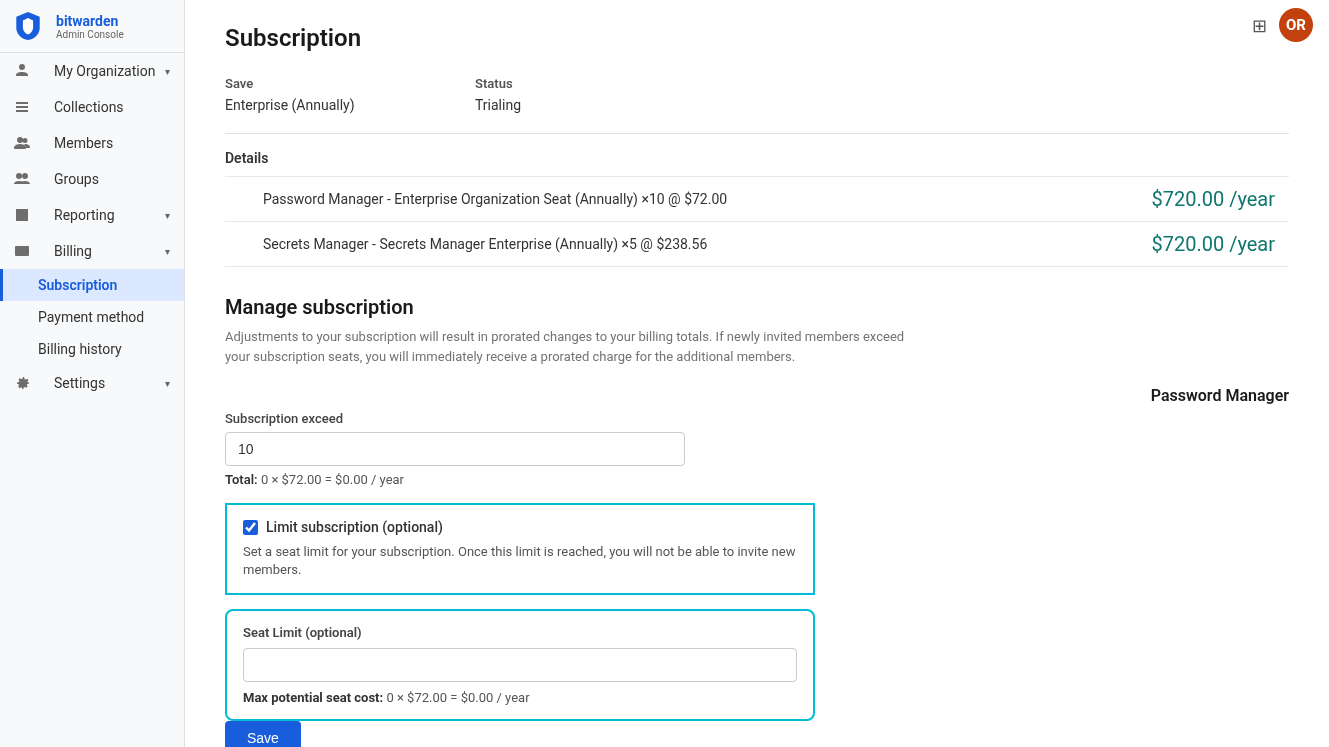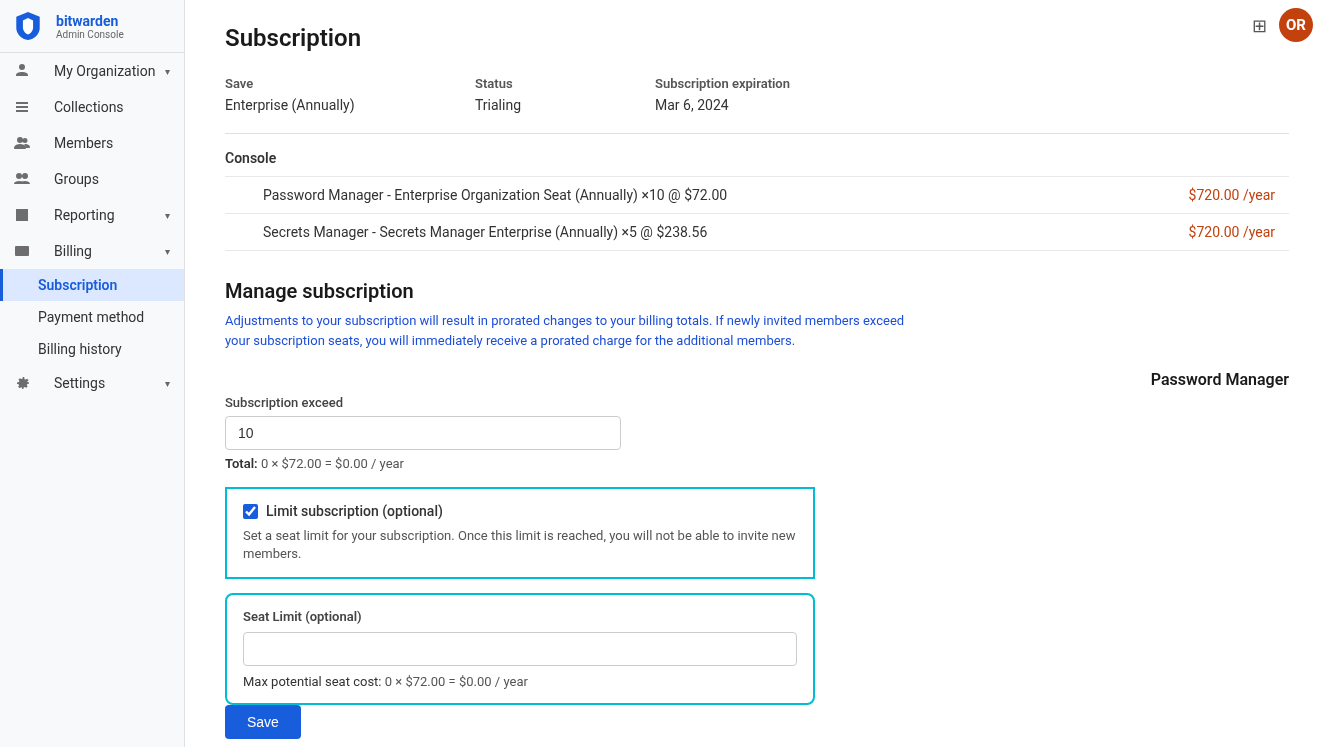--- a/index.html
+++ b/index.html
@@ -32,45 +32,45 @@
     .info-label { font-size: 13px; font-weight: 600; color: #555; margin-bottom: 6px; }
     .info-value { font-size: 14px; color: #333; }
 
     .divider { border: none; border-top: 1px solid #e0e0e0; margin: 16px 0; }
 
     .details-label { font-size: 14px; font-weight: 600; color: #333; margin-bottom: 10px; }
 
     .detail-row { display: flex; justify-content: space-between; align-items: center; padding: 10px 14px; border-top: 1px solid #e8e8e8; }
     .detail-row:last-child { border-bottom: 1px solid #e8e8e8; }
     .detail-name { font-size: 14px; color: #333; margin-left: 24px; }
-    .detail-price { font-size: 14px; color: #c2410c; }
+    .detail-price { font-size: 20px; color: #0f766e; }
 
     .section-title { font-size: 20px; font-weight: 600; color: #1a1a1a; margin-top: 28px; margin-bottom: 8px; }
-    .section-desc { font-size: 13px; color: #1d4ed8; margin-bottom: 20px; line-height: 1.5; max-width: 700px; }
+    .section-desc { font-size: 13px; color: #737373; margin-bottom: 20px; line-height: 1.5; max-width: 700px; }
 
     .subsection-title { font-size: 16px; font-weight: 600; color: #1a1a1a; margin-bottom: 6px; text-align: right; }
 
     .field-label { font-size: 13px; font-weight: 500; color: #444; margin-bottom: 6px; }
-    .text-input { width: 396px; padding: 8px 12px; border: 1px solid #ccc; border-radius: 4px; font-size: 14px; color: #333; outline: none; }
+    .text-input { width: 460px; padding: 8px 12px; border: 1px solid #ccc; border-radius: 4px; font-size: 14px; color: #333; outline: none; }
 
     .total-text { font-size: 13px; color: #555; margin-top: 6px; }
     .total-text strong { font-weight: 600; color: #333; text-align: right; }
 
     .highlighted-box { border: 2px solid #00bcd4; border-radius: 0; padding: 14px 16px; margin-bottom: 14px; max-width: 590px; }
 
     .checkbox-row { display: flex; align-items: center; gap: 8px; margin-bottom: 8px; }
     .checkbox-input { width: 15px; height: 15px; accent-color: #175ddc; }
     .checkbox-label { font-size: 14px; color: #333; font-weight: 500; }
     .hint-text { font-size: 13px; color: #555; line-height: 1.4; }
 
     .seat-limit-box { border: 2px solid #00bcd4; border-radius: 8px; padding: 14px 16px; max-width: 590px; }
     .seat-limit-label { font-size: 13px; font-weight: 600; color: #444; margin-bottom: 8px; }
     .seat-limit-input { width: 100%; padding: 8px 12px; border: 1px solid #ccc; border-radius: 4px; font-size: 14px; color: #333; outline: none; }
     .max-cost-text { font-size: 13px; color: #555; margin-top: 8px; }
-    .max-cost-text strong { font-weight: 400; color: #333; }
+    .max-cost-text strong { font-weight: 700; color: #333; }
 
     .save-button { background: #175ddc; color: #fff; border: none; padding: 9px 22px; border-radius: 4px; font-size: 14px; font-weight: 500; cursor: pointer; margin-bottom: 24px; }
 
     
     .topbar { position: fixed; top: 0; right: 0; display: flex; align-items: center; gap: 12px; padding: 8px 16px; z-index: 10; }
     .grid-icon { font-size: 18px; color: #555; cursor: pointer; }
     .avatar { width: 34px; height: 34px; border-radius: 50%; background: #c2410c; color: #fff; font-size: 15px; font-weight: 700; display: flex; align-items: center; justify-content: center; cursor: pointer; }
 
     
     .bw-logo { display: flex; align-items: center; gap: 6px; }
@@ -182,29 +182,25 @@
   
   <div class="info-grid">
     <div class="info-col">
       <div class="info-label">Save</div>
       <div class="info-value">Enterprise (Annually)</div>
     </div>
     <div class="info-col">
       <div class="info-label">Status</div>
       <div class="info-value">Trialing</div>
     </div>
-    <div class="info-col">
-      <div class="info-label">Subscription expiration</div>
-      <div class="info-value">Mar 6, 2024</div>
-    </div>
   </div>
 
   <hr class="divider">
 
-  <div class="details-label">Console</div>
+  <div class="details-label">Details</div>
 
   <div>
     <div class="detail-row">
       <span class="detail-name">Password Manager - Enterprise Organization Seat (Annually) ×10 @ $72.00</span>
       <span class="detail-price">$720.00 /year</span>
     </div>
     <div class="detail-row">
       <span class="detail-name">Secrets Manager - Secrets Manager Enterprise (Annually) ×5 @ $238.56</span>
       <span class="detail-price">$720.00 /year</span>
     </div>

